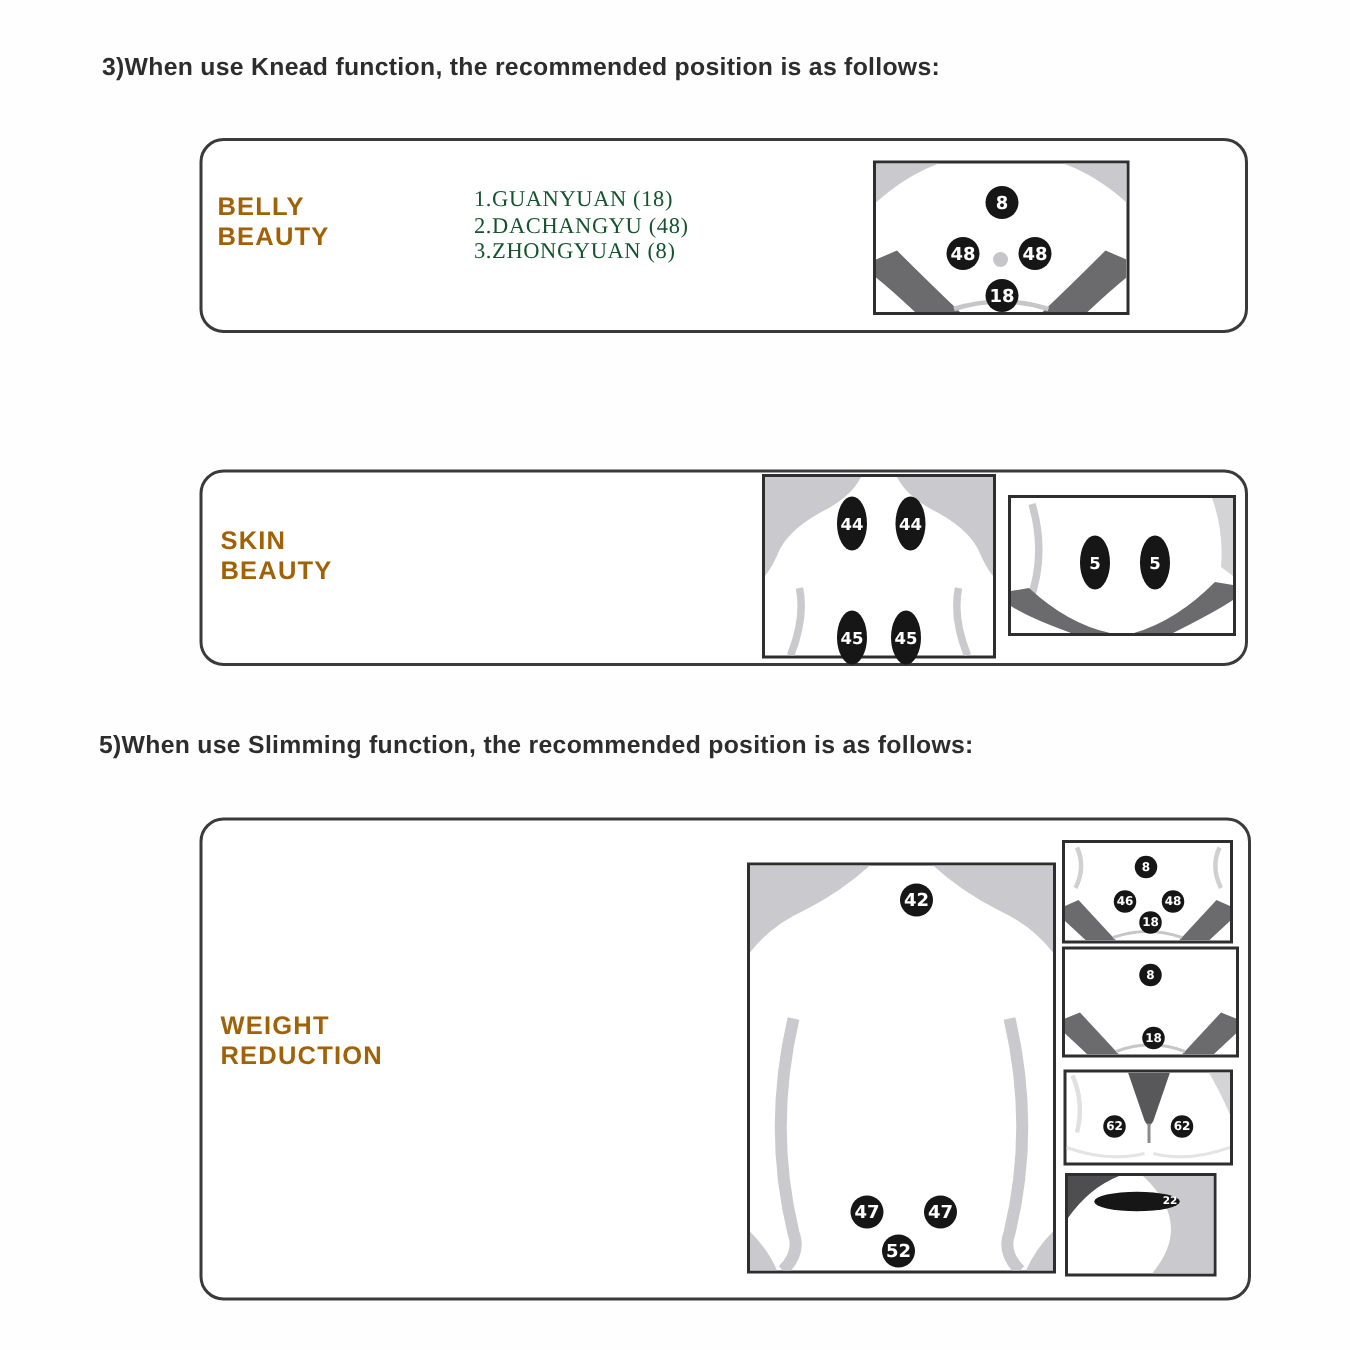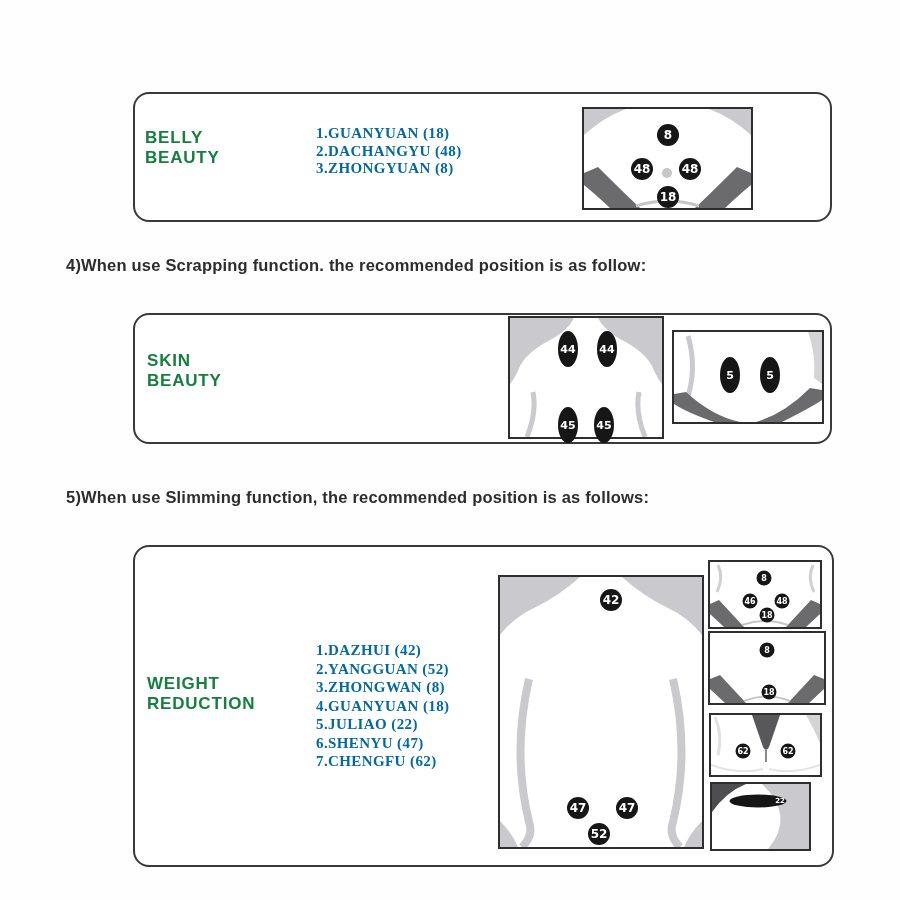--- a/index.html
+++ b/index.html
@@ -9,26 +9,26 @@
   }
   .heading {
     position:absolute; font-size:16.5px; font-weight:bold; color:#2d2d2d;
     letter-spacing:0.2px; white-space:nowrap;
   }
   .panel {
     position:absolute; background:#ffffff; border:2.5px solid #3a3a3a;
     border-radius:16px;
   }
   .panel-label {
-    position:absolute; font-size:17px; font-weight:bold; color:#15803d;
+    position:absolute; font-size:17px; font-weight:bold; color:#a16207;
     letter-spacing:0.8px; line-height:20px; white-space:nowrap;
   }
   .point-list {
     position:absolute; font-family:"Liberation Serif", serif; font-size:15px;
-    font-weight:700; color:#0369a1; letter-spacing:0.4px; white-space:nowrap;
+    font-weight:400; color:#14532d; letter-spacing:0.4px; white-space:nowrap;
   }
   .list1 { line-height:17.5px; }
   .list2 { line-height:18.5px; }
   .list3 { line-height:18.5px; }
   .diagram {
     position:absolute; background:#ffffff; border:2px solid #2e2e2e;
   }
   .diagram svg { position:absolute; left:0; top:0; display:block; }
   .dot {
     position:absolute; transform:translate(-50%,-50%);
@@ -39,20 +39,21 @@
   .dot-lg { width:22px; height:22px; font-size:12px; }
   .dot-md { width:20px; height:36px; font-size:11px; }
   .dot-sm { width:15px; height:15px; font-size:8px; }
   .dot-xs { width:13px; height:13px; font-size:7px;padding-left:44px; }
 </style>
 </head>
 <body>
 
 <div class="page">
 
+  <div class="heading" style="left:68px; top:36px;">3)When use Knead function, the recommended position is as follows:</div>
 
   <div class="panel" style="left:133px; top:92px; width:695px; height:126px;"></div>
 
   <div class="panel-label" style="left:145px; top:128px;">
     <div>BELLY</div>
     <div>BEAUTY</div>
   </div>
 
   <div class="point-list list1" style="left:316px; top:125px;">
     <div>1.GUANYUAN (18)</div>
@@ -68,21 +69,20 @@
       <path d="M167,64 L153,58 Q131,80 111,99 L141,99 Q157,84 167,76 Z" fill="#6b6b6e"></path>
       <path d="M52,97 Q84,87 115,97" stroke="#c6c6c8" stroke-width="3" fill="none"></path>
       <circle cx="83" cy="64" r="5" fill="#c6c6c8"></circle>
     </svg>
     <div class="dot dot-lg" style="left:84px; top:26px;">8</div>
     <div class="dot dot-lg" style="left:58px; top:60px;">48</div>
     <div class="dot dot-lg" style="left:106px; top:60px;">48</div>
     <div class="dot dot-lg" style="left:84px; top:88px;">18</div>
   </div>
 
-  <div class="heading" style="left:66px; top:256px;">4)When use Scrapping function. the recommended position is as follow:</div>
 
   <div class="panel" style="left:133px; top:313px; width:695px; height:127px;"></div>
 
   <div class="panel-label" style="left:147px; top:351px;">
     <div>SKIN</div>
     <div>BEAUTY</div>
   </div>
 
 
   <div class="diagram" style="left:508px; top:316px; width:152px; height:119px;">
@@ -111,29 +111,20 @@
 
   <div class="heading" style="left:66px; top:488px;">5)When use Slimming function, the recommended position is as follows:</div>
 
   <div class="panel" style="left:133px; top:545px; width:697px; height:318px;"></div>
 
   <div class="panel-label" style="left:147px; top:674px;">
     <div>WEIGHT</div>
     <div>REDUCTION</div>
   </div>
 
-  <div class="point-list list3" style="left:316px; top:641px;">
-    <div>1.DAZHUI (42)</div>
-    <div>2.YANGGUAN (52)</div>
-    <div>3.ZHONGWAN (8)</div>
-    <div>4.GUANYUAN (18)</div>
-    <div>5.JULIAO (22)</div>
-    <div>6.SHENYU (47)</div>
-    <div>7.CHENGFU (62)</div>
-  </div>
 
   <div class="diagram" style="left:498px; top:575px; width:202px; height:270px;">
     <svg width="202" height="270" viewBox="0 0 202 270">
       <path d="M0,0 L80,0 Q60,18 36,30 Q14,40 0,58 Z" fill="#cacace"></path>
       <path d="M202,0 L122,0 Q142,18 166,30 Q188,40 202,58 Z" fill="#cacace"></path>
       <path d="M29,102 Q12,175 29,245 Q34,258 22,270" stroke="#cacace" stroke-width="8" fill="none"></path>
       <path d="M173,102 Q190,175 173,245 Q168,258 180,270" stroke="#cacace" stroke-width="8" fill="none"></path>
       <path d="M0,244 Q12,256 18,270 L0,270 Z" fill="#cacace"></path>
       <path d="M202,244 Q190,256 184,270 L202,270 Z" fill="#cacace"></path>
     </svg>

